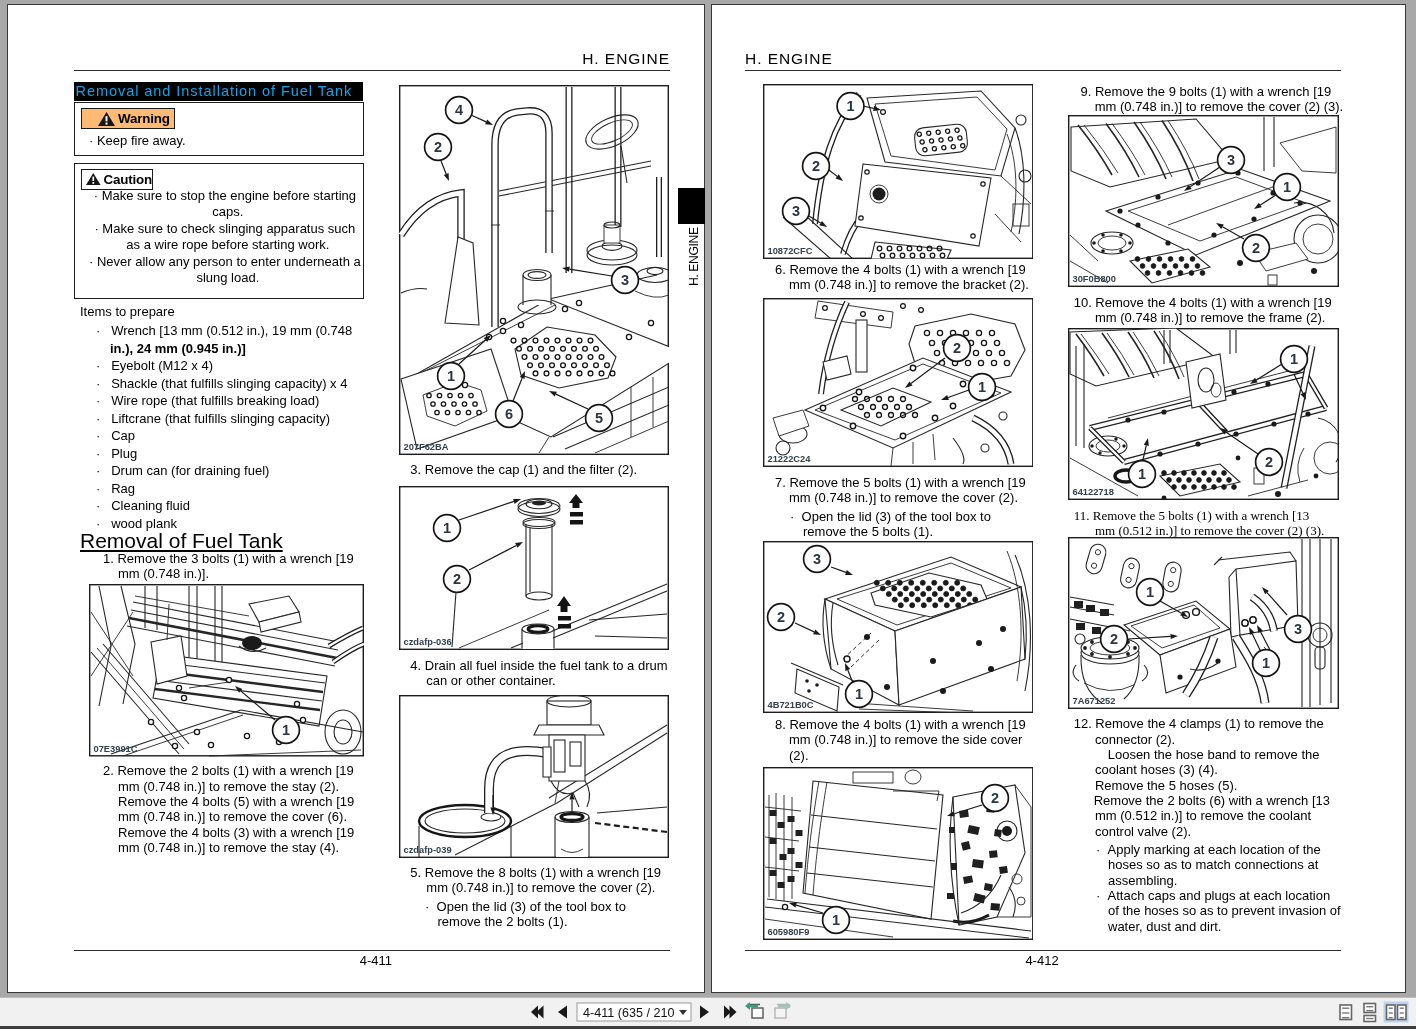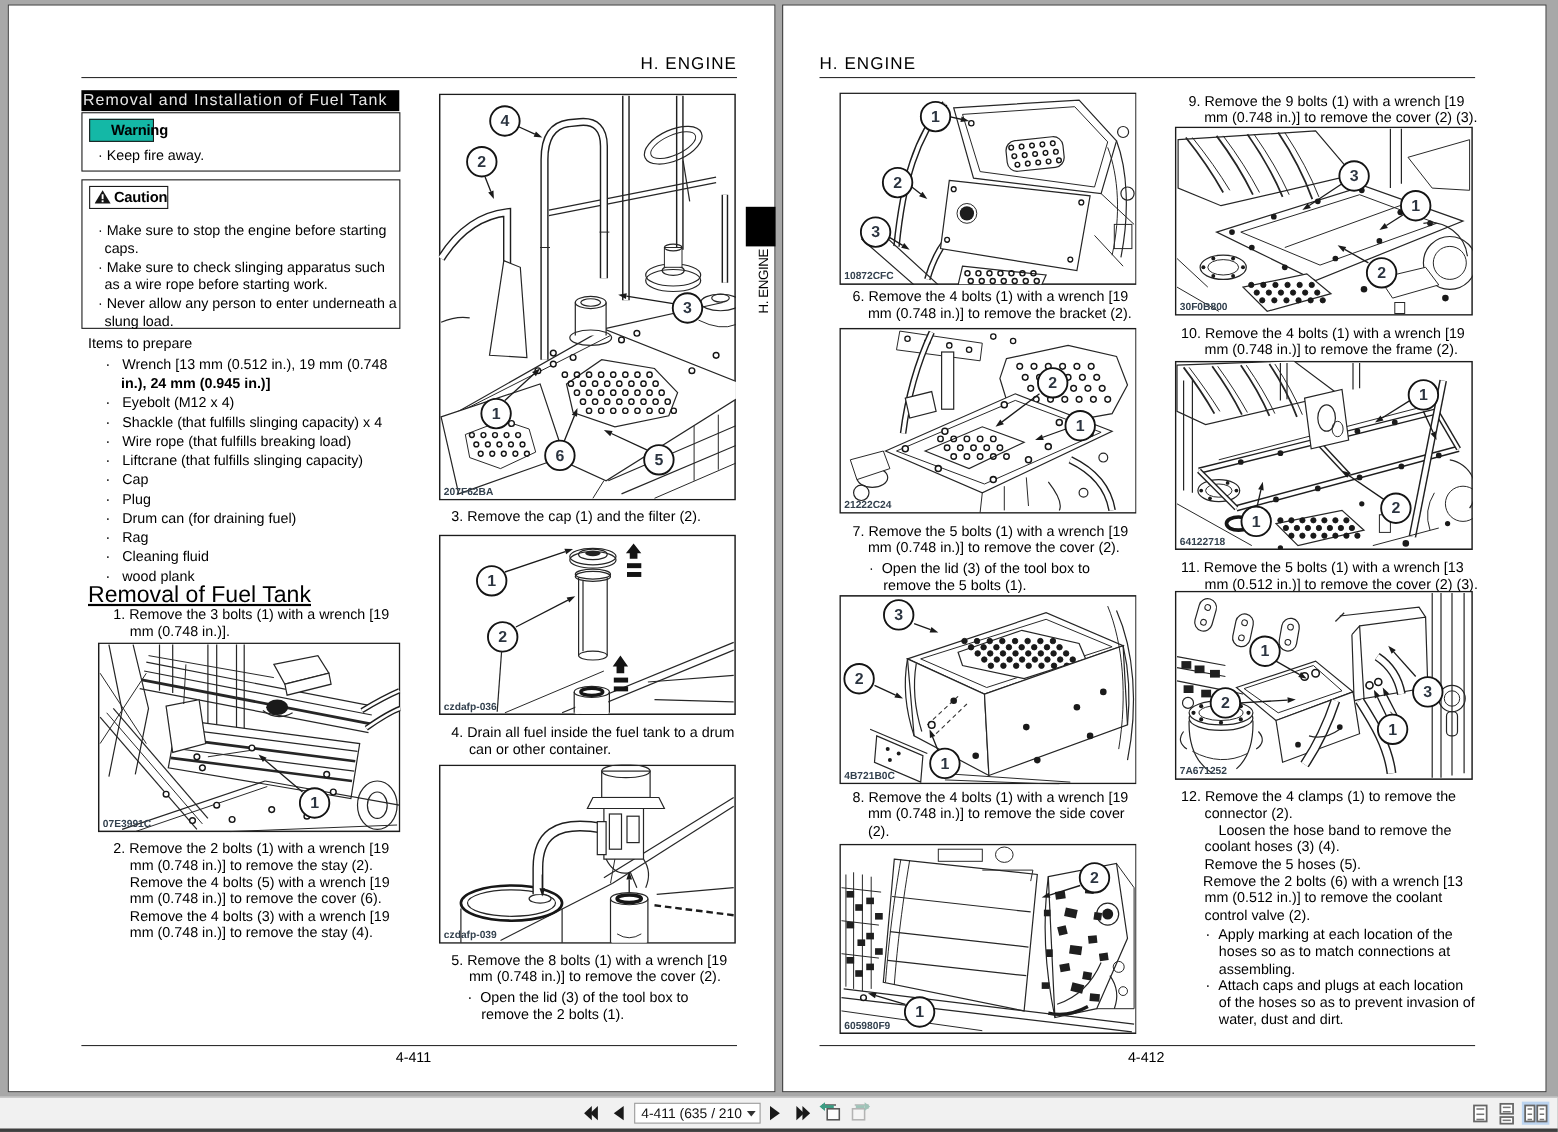--- a/index.html
+++ b/index.html
@@ -4,62 +4,62 @@
 <style>
 html,body{margin:0;padding:0;width:1416px;height:1029px;overflow:hidden;background:#a8a8a8;
 font-family:"Liberation Sans",sans-serif;}
 .page{position:absolute;background:#fff;border:1.4px solid #383838;box-sizing:border-box;}
 #pageL{left:7px;top:4px;width:698px;height:989px;}
 #pageR{left:711px;top:4px;width:695px;height:989px;}
 .t{position:absolute;font-size:13px;line-height:15.35px;color:#000;white-space:nowrap;}
 
 .hdr{font-size:15.5px;letter-spacing:0.95px;}
 .rule{position:absolute;background:#2e2e2e;height:1.6px;}
-.titlebar{position:absolute;left:74px;top:81.5px;width:289px;height:19px;background:#000;color:#e5e5e5;
+.titlebar{position:absolute;left:74px;top:81.5px;width:289px;height:19px;background:#000;color:#0ea5e9;
 font-size:14.5px;line-height:18.5px;padding-left:1.5px;letter-spacing:0.95px;box-sizing:border-box;}
 .box{position:absolute;border:1.8px solid #1d1d1d;box-sizing:border-box;background:#fff;}
 .lab{position:absolute;border:1.8px solid #1a1a1a;box-sizing:border-box;font-size:13.4px;font-weight:bold;display:flex;align-items:center;padding-left:4px;gap:3px;letter-spacing:-0.2px;}
 .fig{position:absolute;}
 .toolbar{position:absolute;left:0;top:997px;width:1416px;height:29px;background:#f1f1f1;border-top:1px solid #bdbdbd;box-sizing:border-box;}
 .bstrip{position:absolute;left:0;top:1026px;width:1416px;height:3px;background:#3f3f3f;}
 .pgnum{position:absolute;font-size:13px;}
 .vtab{position:absolute;left:678px;top:188px;width:26.5px;height:35.5px;background:#000;}
 </style>
 </head>
 <body>
 <div class="page" id="pageL"></div>
 <div class="page" id="pageR"></div>
 
 <div class="t hdr" style="left:560px;top:50.5px;width:110px;text-align:right;">H. ENGINE</div>
 <div class="rule" style="left:74px;top:69.5px;width:596px;"></div>
 <div class="titlebar">Removal and Installation of Fuel Tank</div>
 
 <div class="box" style="left:74px;top:102px;width:290px;height:54px;"></div>
-<div class="lab" style="left:81px;top:108px;width:59px;height:21px;background:#14b8a6;padding-left:16px;">
+<div class="lab" style="left:81px;top:108px;width:94px;height:21px;background:#fdba74;padding-left:16px;">
 <svg width="17" height="14" viewBox="0 0 17 14">
       <path d="M8.5 0 L17 14 L0 14 Z" fill="#161616"></path>
       <rect x="7.5" y="4.2" width="2" height="5.2" fill="#fff"></rect>
       <rect x="7.5" y="10.6" width="2" height="2" fill="#fff"></rect>
     </svg>
 <span>Warning</span>
   </div>
 <div class="t" style="left:89px;top:132.5px;">
     <div>·&nbsp;Keep fire away.</div>
   </div>
 
 <div class="box" style="left:74px;top:163px;width:290px;height:136px;"></div>
 <div class="lab" style="left:81px;top:168.5px;width:72px;height:21px;background:#fff;">
 <svg width="17" height="14" viewBox="0 0 17 14">
       <path d="M8.5 0 L17 14 L0 14 Z" fill="#161616"></path>
       <rect x="7.5" y="4.2" width="2" height="5.2" fill="#fff"></rect>
       <rect x="7.5" y="10.6" width="2" height="2" fill="#fff"></rect>
     </svg>
 <span>Caution</span>
   </div>
-<div class="t" style="left:89px;top:202px;line-height:16.4px;">
+<div class="t" style="left:89px;top:188px;line-height:16.4px;text-align:center;">
 <div>·&nbsp;Make sure to stop the engine before starting</div>
 <div style="margin-left:6px;">caps.</div>
 <div>·&nbsp;Make sure to check slinging apparatus such</div>
 <div style="margin-left:6px;">as a wire rope before starting work.</div>
 <div>·&nbsp;Never allow any person to enter underneath a</div>
 <div style="margin-left:6px;">slung load.</div>
 </div>
 
 <div class="t" style="left:80px;top:303.8px;">
     <div>Items to prepare</div>
@@ -148,21 +148,21 @@
 <div class="t" style="left:1080.5px;top:83.7px;">
 <div>9.&nbsp;Remove the 9 bolts (1) with a wrench [19</div>
 <div style="margin-left:14.2px;">mm (0.748 in.)] to remove the cover (2) (3).</div>
 </div>
 
 <div class="t" style="left:1073.7px;top:294.6px;">
 <div>10.&nbsp;Remove the 4 bolts (1) with a wrench [19</div>
 <div style="margin-left:21.3px;">mm (0.748 in.)] to remove the frame (2).</div>
 </div>
 
-<div class="t" style="left:1073.7px;top:507.7px;">
+<div class="t" style="left:1073.7px;top:507.7px;font-family:Liberation Serif, serif;">
 <div>11.&nbsp;Remove the 5 bolts (1) with a wrench [13</div>
 <div style="margin-left:21.3px;">mm (0.512 in.)] to remove the cover (2) (3).</div>
 </div>
 
 <div class="t" style="left:1073.7px;top:716.2px;">
 <div>12.&nbsp;Remove the 4 clamps (1) to remove the</div>
 <div style="margin-left:21.3px;">connector (2).</div>
 <div style="margin-left:34px;">Loosen the hose band to remove the</div>
 <div style="margin-left:21.3px;">coolant hoses (3) (4).</div>
 <div style="margin-left:21.3px;">Remove the 5 hoses (5).</div>

